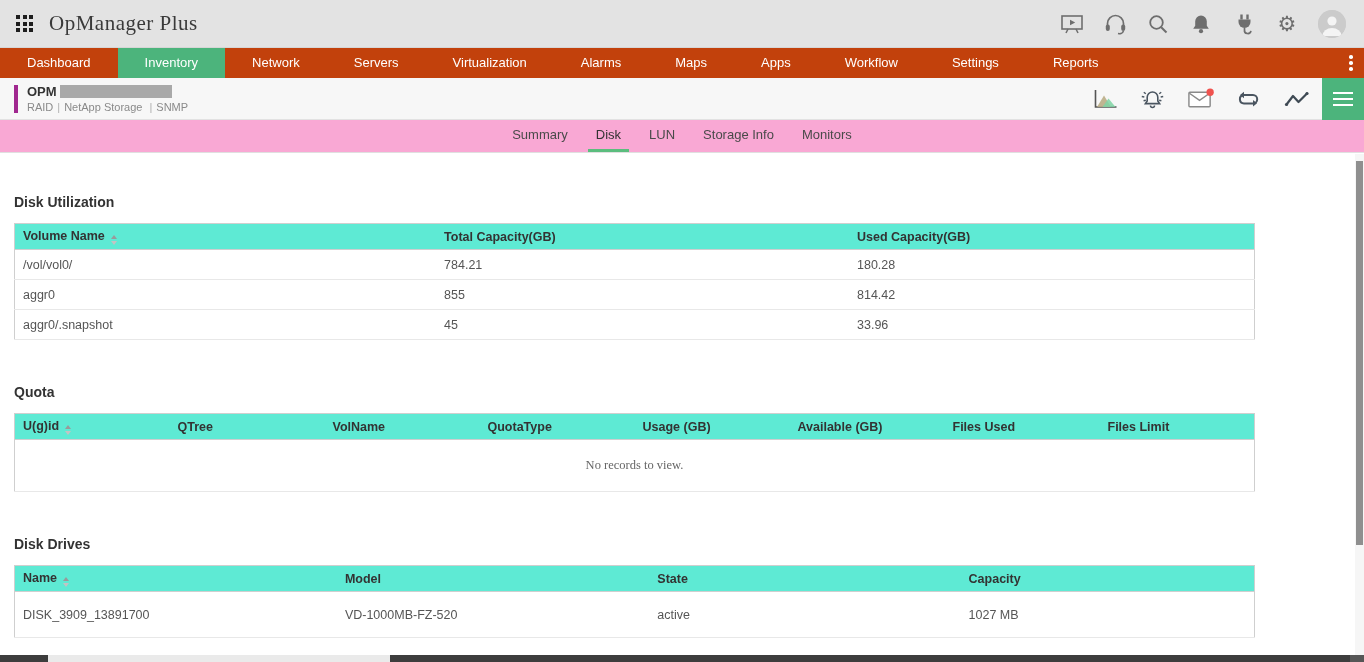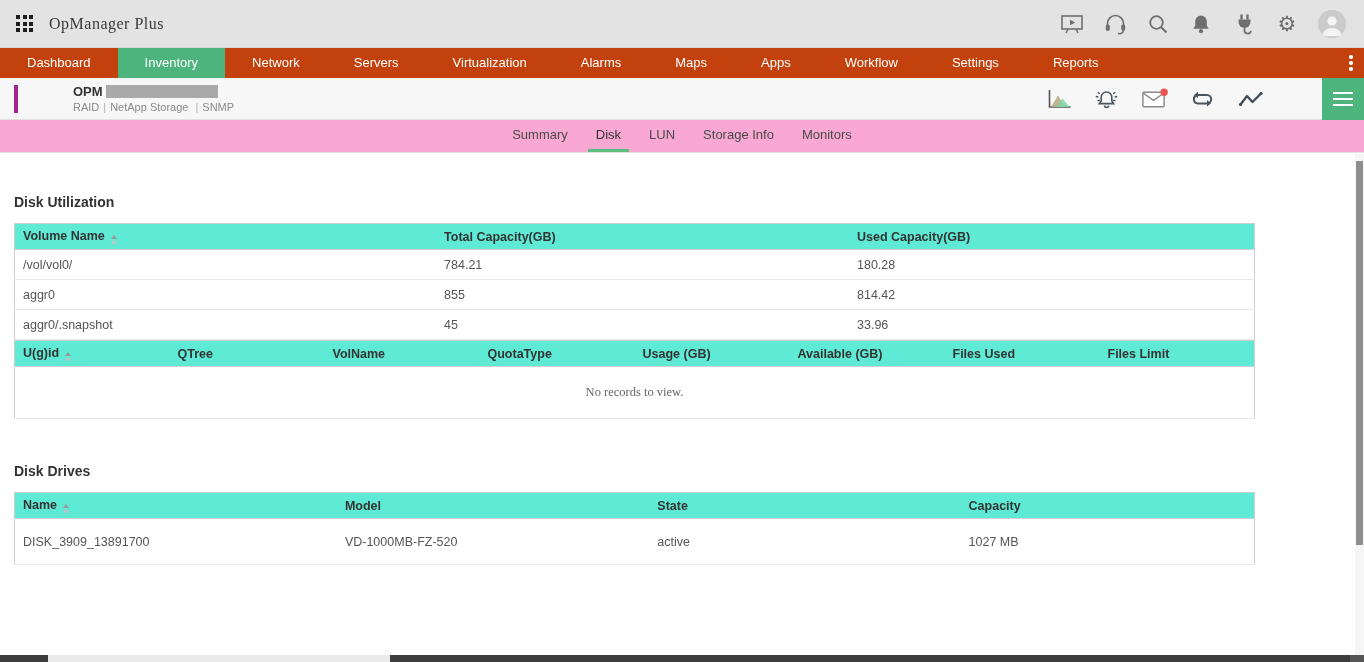--- a/index.html
+++ b/index.html
@@ -10,40 +10,40 @@
   }
 
   
   .topbar {
     height:48px; background:#e3e3e3; display:flex; align-items:center;
     padding:0 18px 0 16px; border-bottom:1px solid #d6d6d6;
   }
   .grid-icon { display:grid; grid-template-columns:repeat(3,4px); grid-gap:2.5px; margin-right:16px; cursor:pointer; }
   .grid-icon i { width:4px; height:4px; background:#1e1e1e; display:block; }
   .app-title {
-    font-family:"Liberation Serif", serif; font-size:16px; color:#3a3a3a; letter-spacing:.5px;
+    font-family:"Liberation Serif", serif; font-size:21px; color:#3a3a3a; letter-spacing:.5px;
   }
   .topbar-right { margin-left:auto; display:flex; align-items:center; gap:19px; }
   .tb-icon { width:24px; height:24px; display:flex; align-items:center; justify-content:center; cursor:pointer; }
   .gear-glyph { font-size:21px; color:#6e6e6e; line-height:1; }
   .avatar { width:28px; height:28px; border-radius:50%; background:#cbcbcb; overflow:hidden; cursor:pointer; }
 
   
   .navbar { height:30px; background:#c2410c; display:flex; align-items:stretch; position:relative; }
   .nav-tab {
     color:#fff; font-size:13px; line-height:30px; padding:0 27px; cursor:pointer; white-space:nowrap;
   }
   .nav-tab.active { background:#4cb47c; }
   .nav-kebab { margin-left:auto; display:flex; flex-direction:column; justify-content:center; align-items:center; gap:2.5px; width:26px; cursor:pointer; }
   .nav-kebab i { width:3.5px; height:3.5px; border-radius:50%; background:#fff; display:block; }
 
   
   .devheader {
     height:42px; background:#f7f7f7; border-bottom:1px solid #e2e2e2;
-    display:flex; align-items:center; padding-left:14px; position:relative;gap:46px;
+    display:flex; align-items:center; padding-left:14px; position:relative;
   }
   .dev-accent { width:4px; height:28px; background:#a0278f; margin-right:9px; }
   .dev-info { display:flex; flex-direction:column; justify-content:center; }
   .dev-name-line { display:flex; align-items:center; }
   .dev-name { font-size:13px; font-weight:bold; color:#333; }
   .name-redaction { display:inline-block; width:112px; height:13px; background:#a9a9a9; margin-left:3px; }
   .dev-meta { font-size:11px; color:#8a8a8a; margin-top:2px; }
   .dev-meta .sep { margin:0 4px; color:#b0b0b0; }
   .dev-actions { margin-left:auto; display:flex; align-items:center; gap:21px; margin-right:12px; }
   .dev-icon { width:27px; height:24px; display:flex; align-items:center; justify-content:center; cursor:pointer; }
@@ -278,20 +278,21 @@
               <td>aggr0/.snapshot</td>
               <td>45</td>
               <td>33.96</td>
             </tr>
           </tbody>
         </table>
       </div>
   </div>
 
   <div class="section">
+    <div class="section-title">Quota</div>
     <div>
         <table class="tbl">
           <thead>
             <tr>
               <th style="width: 12.5%;"><span>U(g)id</span><span class="sort">
                   <i class="up"></i>
                   <i class="dn"></i>
                 </span></th>
               <th style="width: 12.5%;"><span>QTree</span></th>
               <th style="width: 12.5%; margin-left: 20px;"><span>VolName</span></th>

